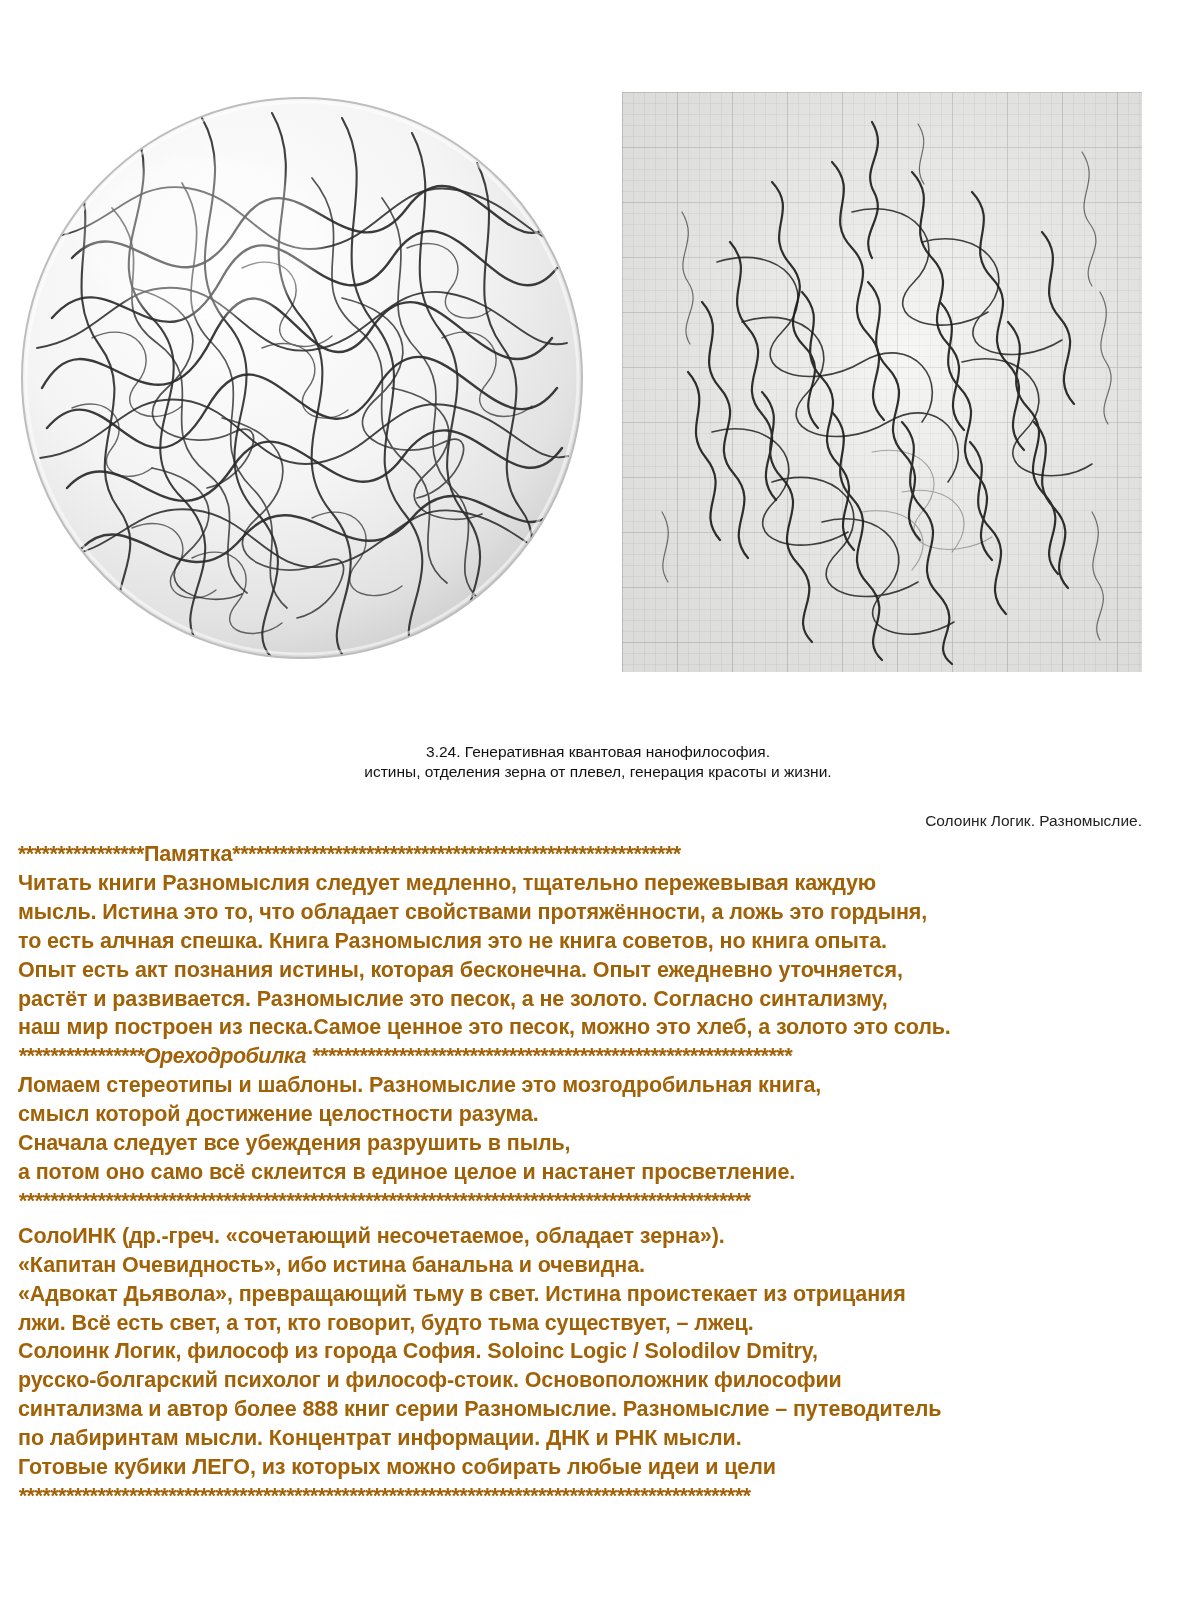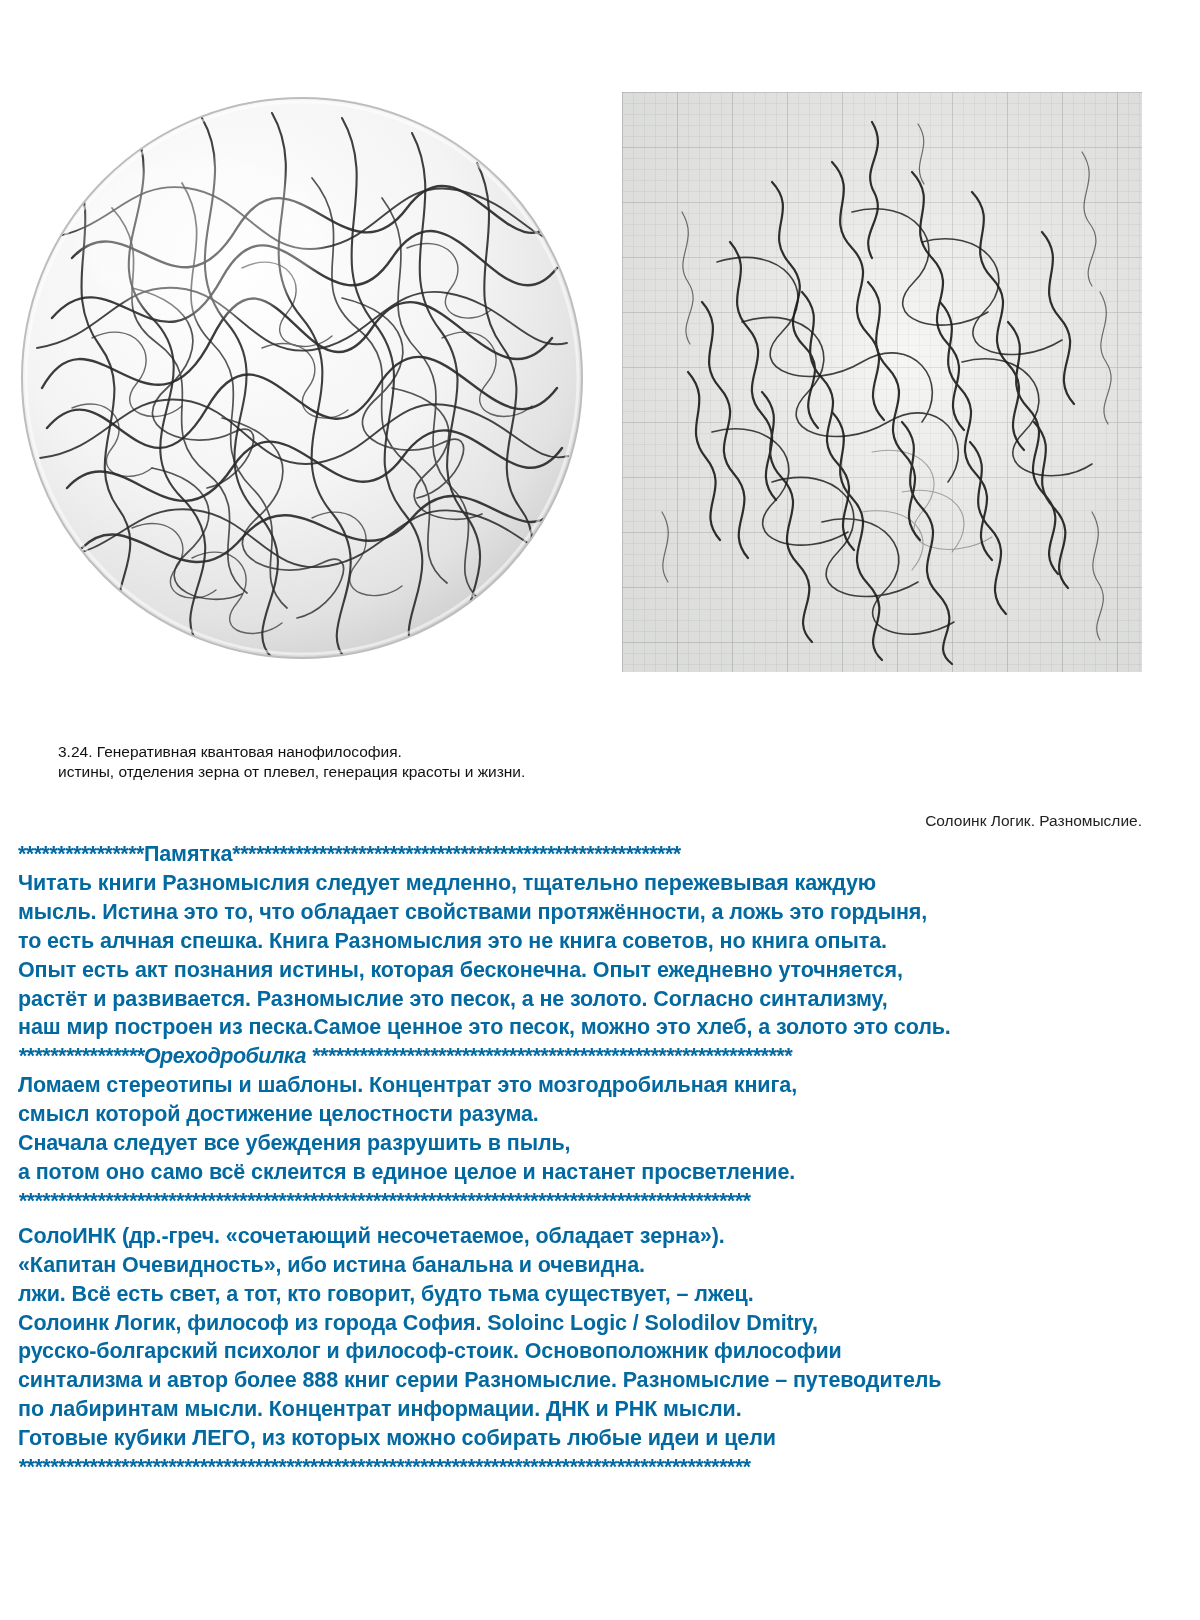--- a/index.html
+++ b/index.html
@@ -45,41 +45,41 @@
   
   .caption {
     position: absolute;
     left: 58px;
     top: 742px;
     width: 1080px;
     font-size: 15.5px;
     line-height: 1.32;
     color: #111;
   }
-  .caption div { white-space: pre-wrap; }
+  .caption div { white-space: pre-wrap; text-align: center; }
 
   .attribution {
     position: absolute;
     right: 58px;
     top: 812px;
     font-size: 15.5px;
     color: #222;
     text-align: center;
   }
 
   
   .body-text {
     position: absolute;
     left: 18px;
     top: 840px;
     width: 1168px;
     font-size: 21.5px;
     font-weight: bold;
     line-height: 1.345;
-    color: #0369a1;
+    color: #a16207;
     letter-spacing: -0.1px;
   }
   .body-text .line {
     white-space: pre-wrap;
     display: block;
   }
   .stars {
     font-weight: bold;
     letter-spacing: -0.5px;
   }
@@ -257,30 +257,31 @@
 
   <span class="line">Читать книги Разномыслия следует медленно, тщательно пережевывая каждую</span>
   <span class="line">мысль. Истина это то, что обладает свойствами протяжённости, а ложь это гордыня,</span>
   <span class="line">то есть алчная спешка. Книга Разномыслия это не книга советов, но книга опыта.</span>
   <span class="line">Опыт есть акт познания истины, которая бесконечна. Опыт ежедневно уточняется,</span>
   <span class="line">растёт и развивается. Разномыслие это песок, а не золото. Согласно синтализму,</span>
   <span class="line">наш мир построен из песка.Самое ценное это песок, можно это хлеб, а золото это соль.</span>
 
   <span class="rule"><span class="stars">****************</span><span>Ореходробилка</span><span class="stars"> *************************************************************</span></span>
 
-  <span class="line">Ломаем стереотипы и шаблоны. Концентрат это мозгодробильная книга,</span>
+  <span class="line">Ломаем стереотипы и шаблоны. Разномыслие это мозгодробильная книга,</span>
   <span class="line">смысл которой достижение целостности разума.</span>
   <span class="line">Сначала следует все убеждения разрушить в пыль,</span>
   <span class="line">а потом оно само всё склеится в единое целое и настанет просветление.</span>
 
   <span class="rule">*********************************************************************************************</span>
   <span class="gap"></span>
 
   <span class="line">СолоИНК (др.-греч. «сочетающий несочетаемое, обладает зерна»).</span>
   <span class="line">«Капитан Очевидность», ибо истина банальна и очевидна.</span>
+  <span class="line">«Адвокат Дьявола», превращающий тьму в свет. Истина проистекает из отрицания</span>
   <span class="line">лжи. Всё есть свет, а тот, кто говорит, будто тьма существует, – лжец.</span>
   <span class="line">Солоинк Логик, философ из города София. Soloinc Logic / Solodilov Dmitry,</span>
   <span class="line">русско-болгарский психолог и философ-стоик. Основоположник философии</span>
   <span class="line">синтализма и автор более 888 книг серии Разномыслие. Разномыслие – путеводитель</span>
   <span class="line">по лабиринтам мысли. Концентрат информации. ДНК и РНК мысли.</span>
   <span class="line">Готовые кубики ЛЕГО, из которых можно собирать любые идеи и цели</span>
 
   <span class="rule">*********************************************************************************************</span>
 </div>
 

